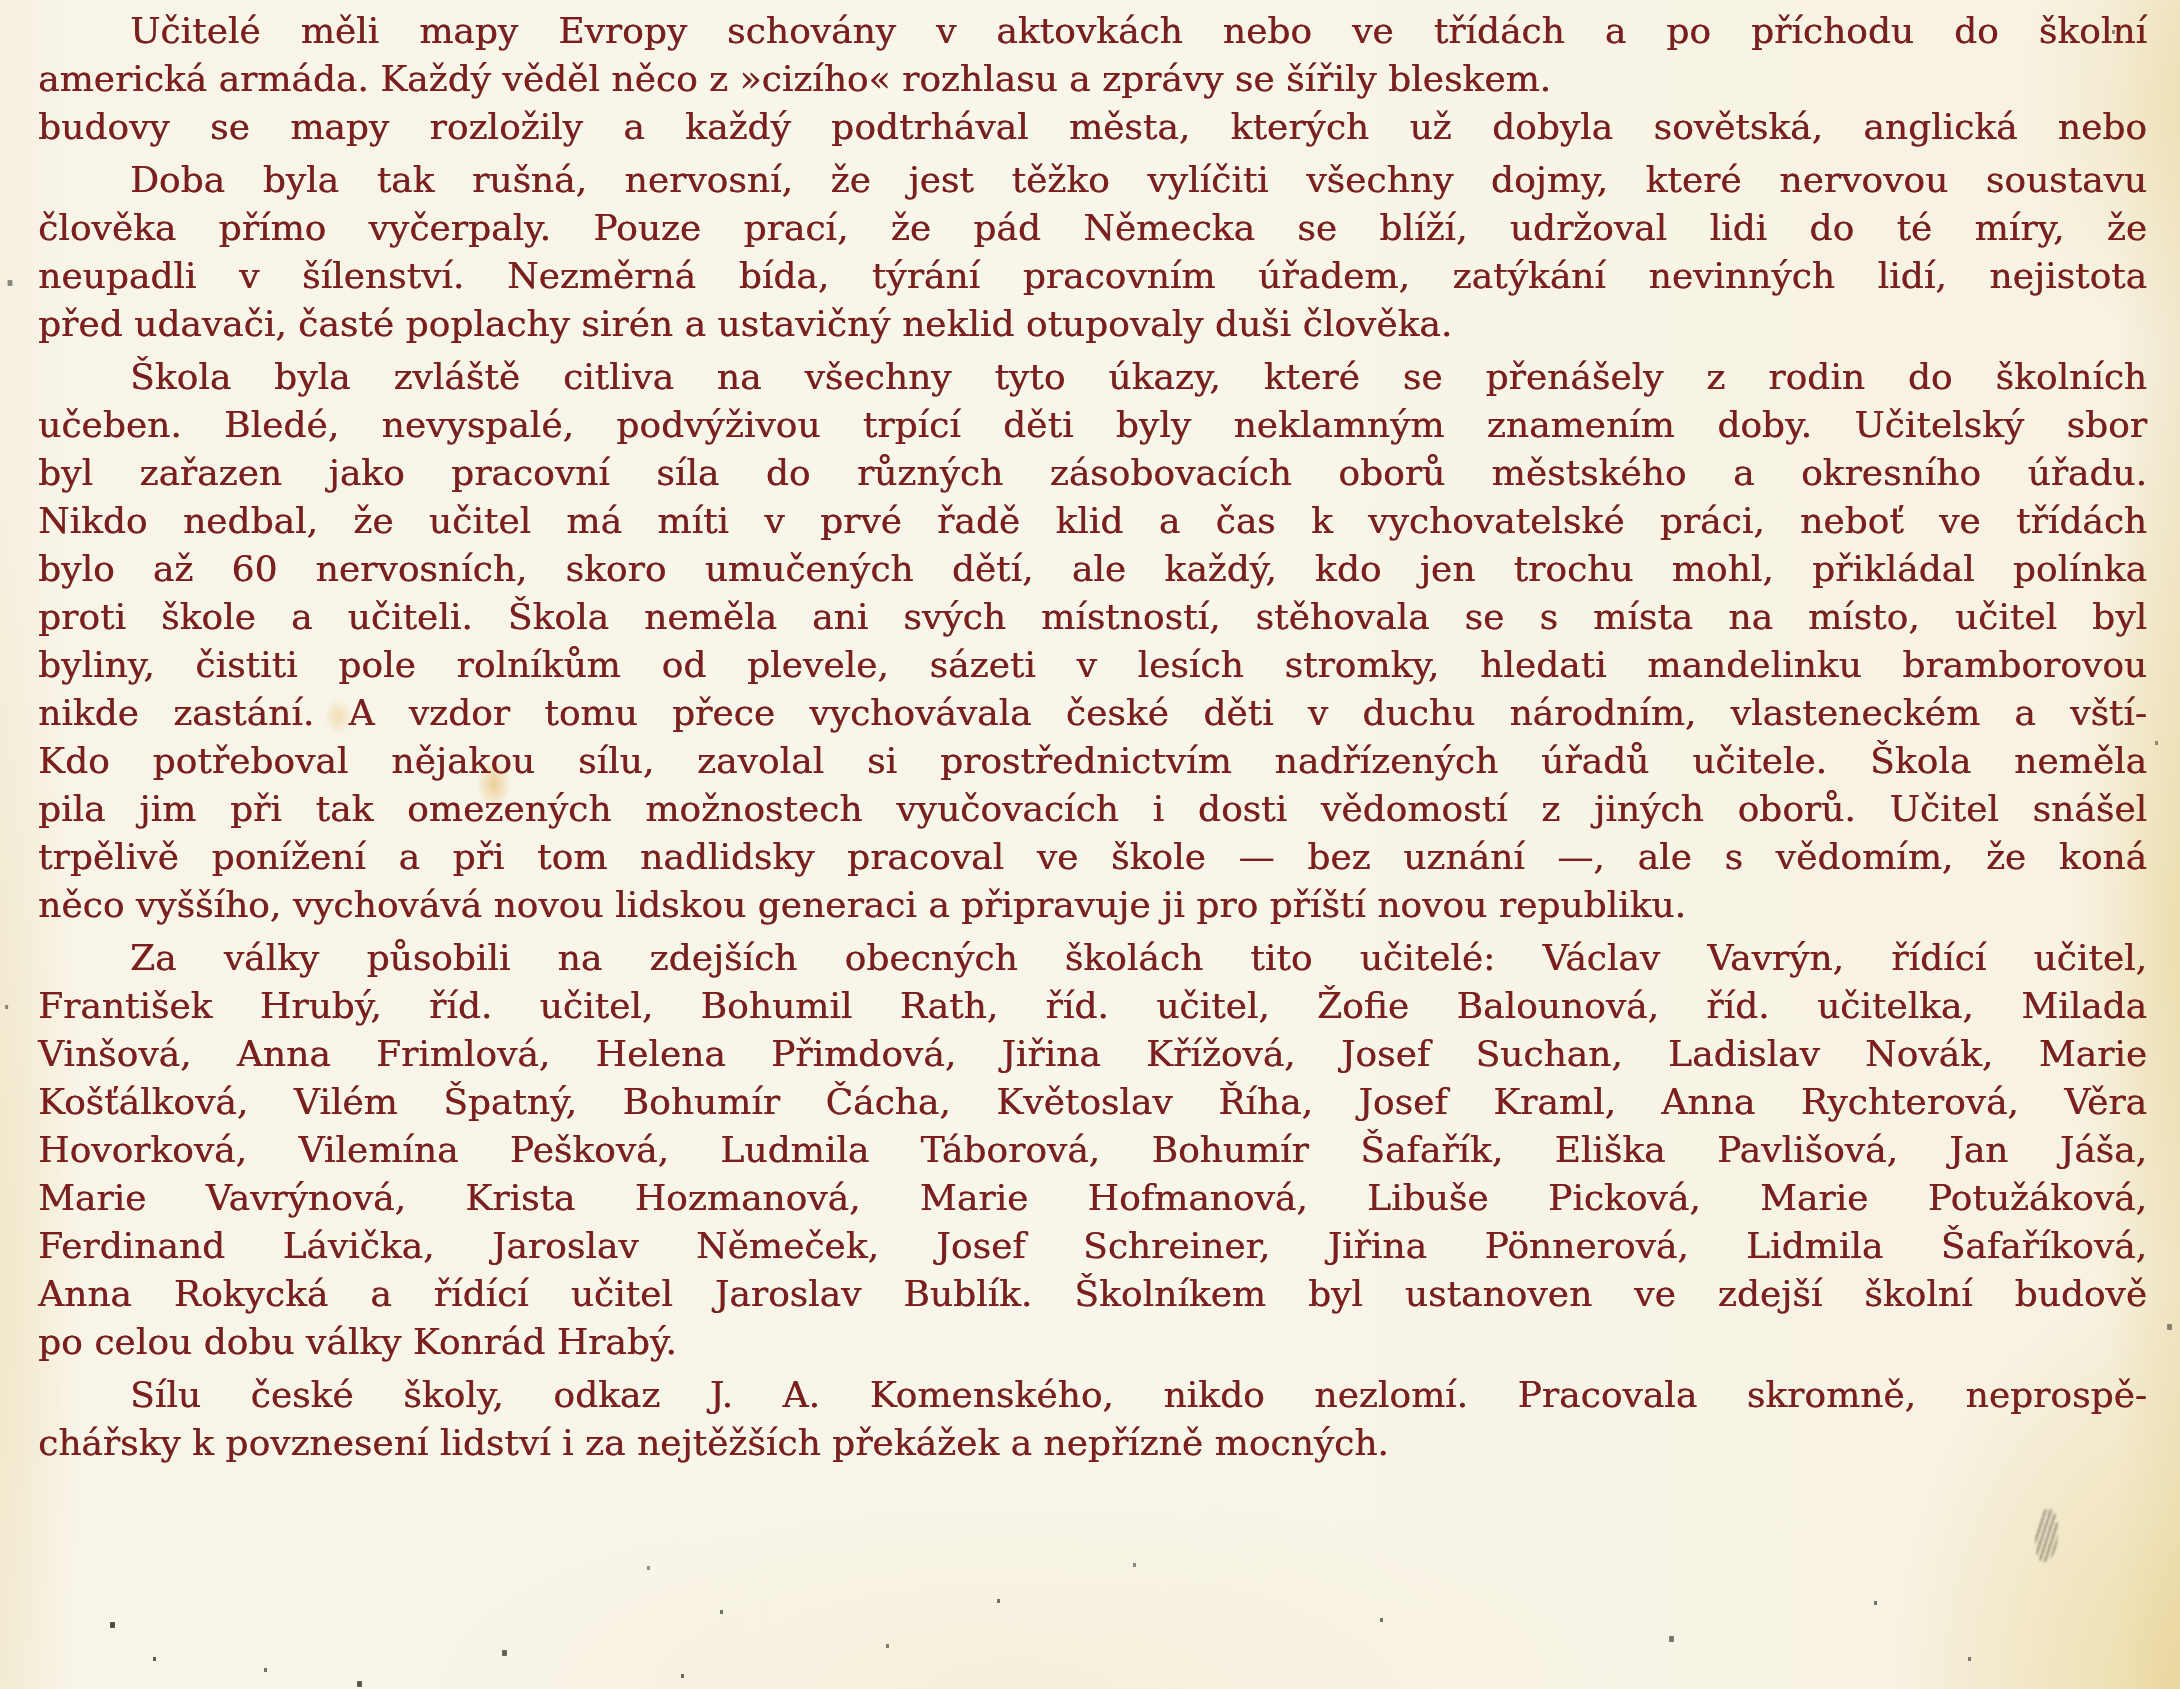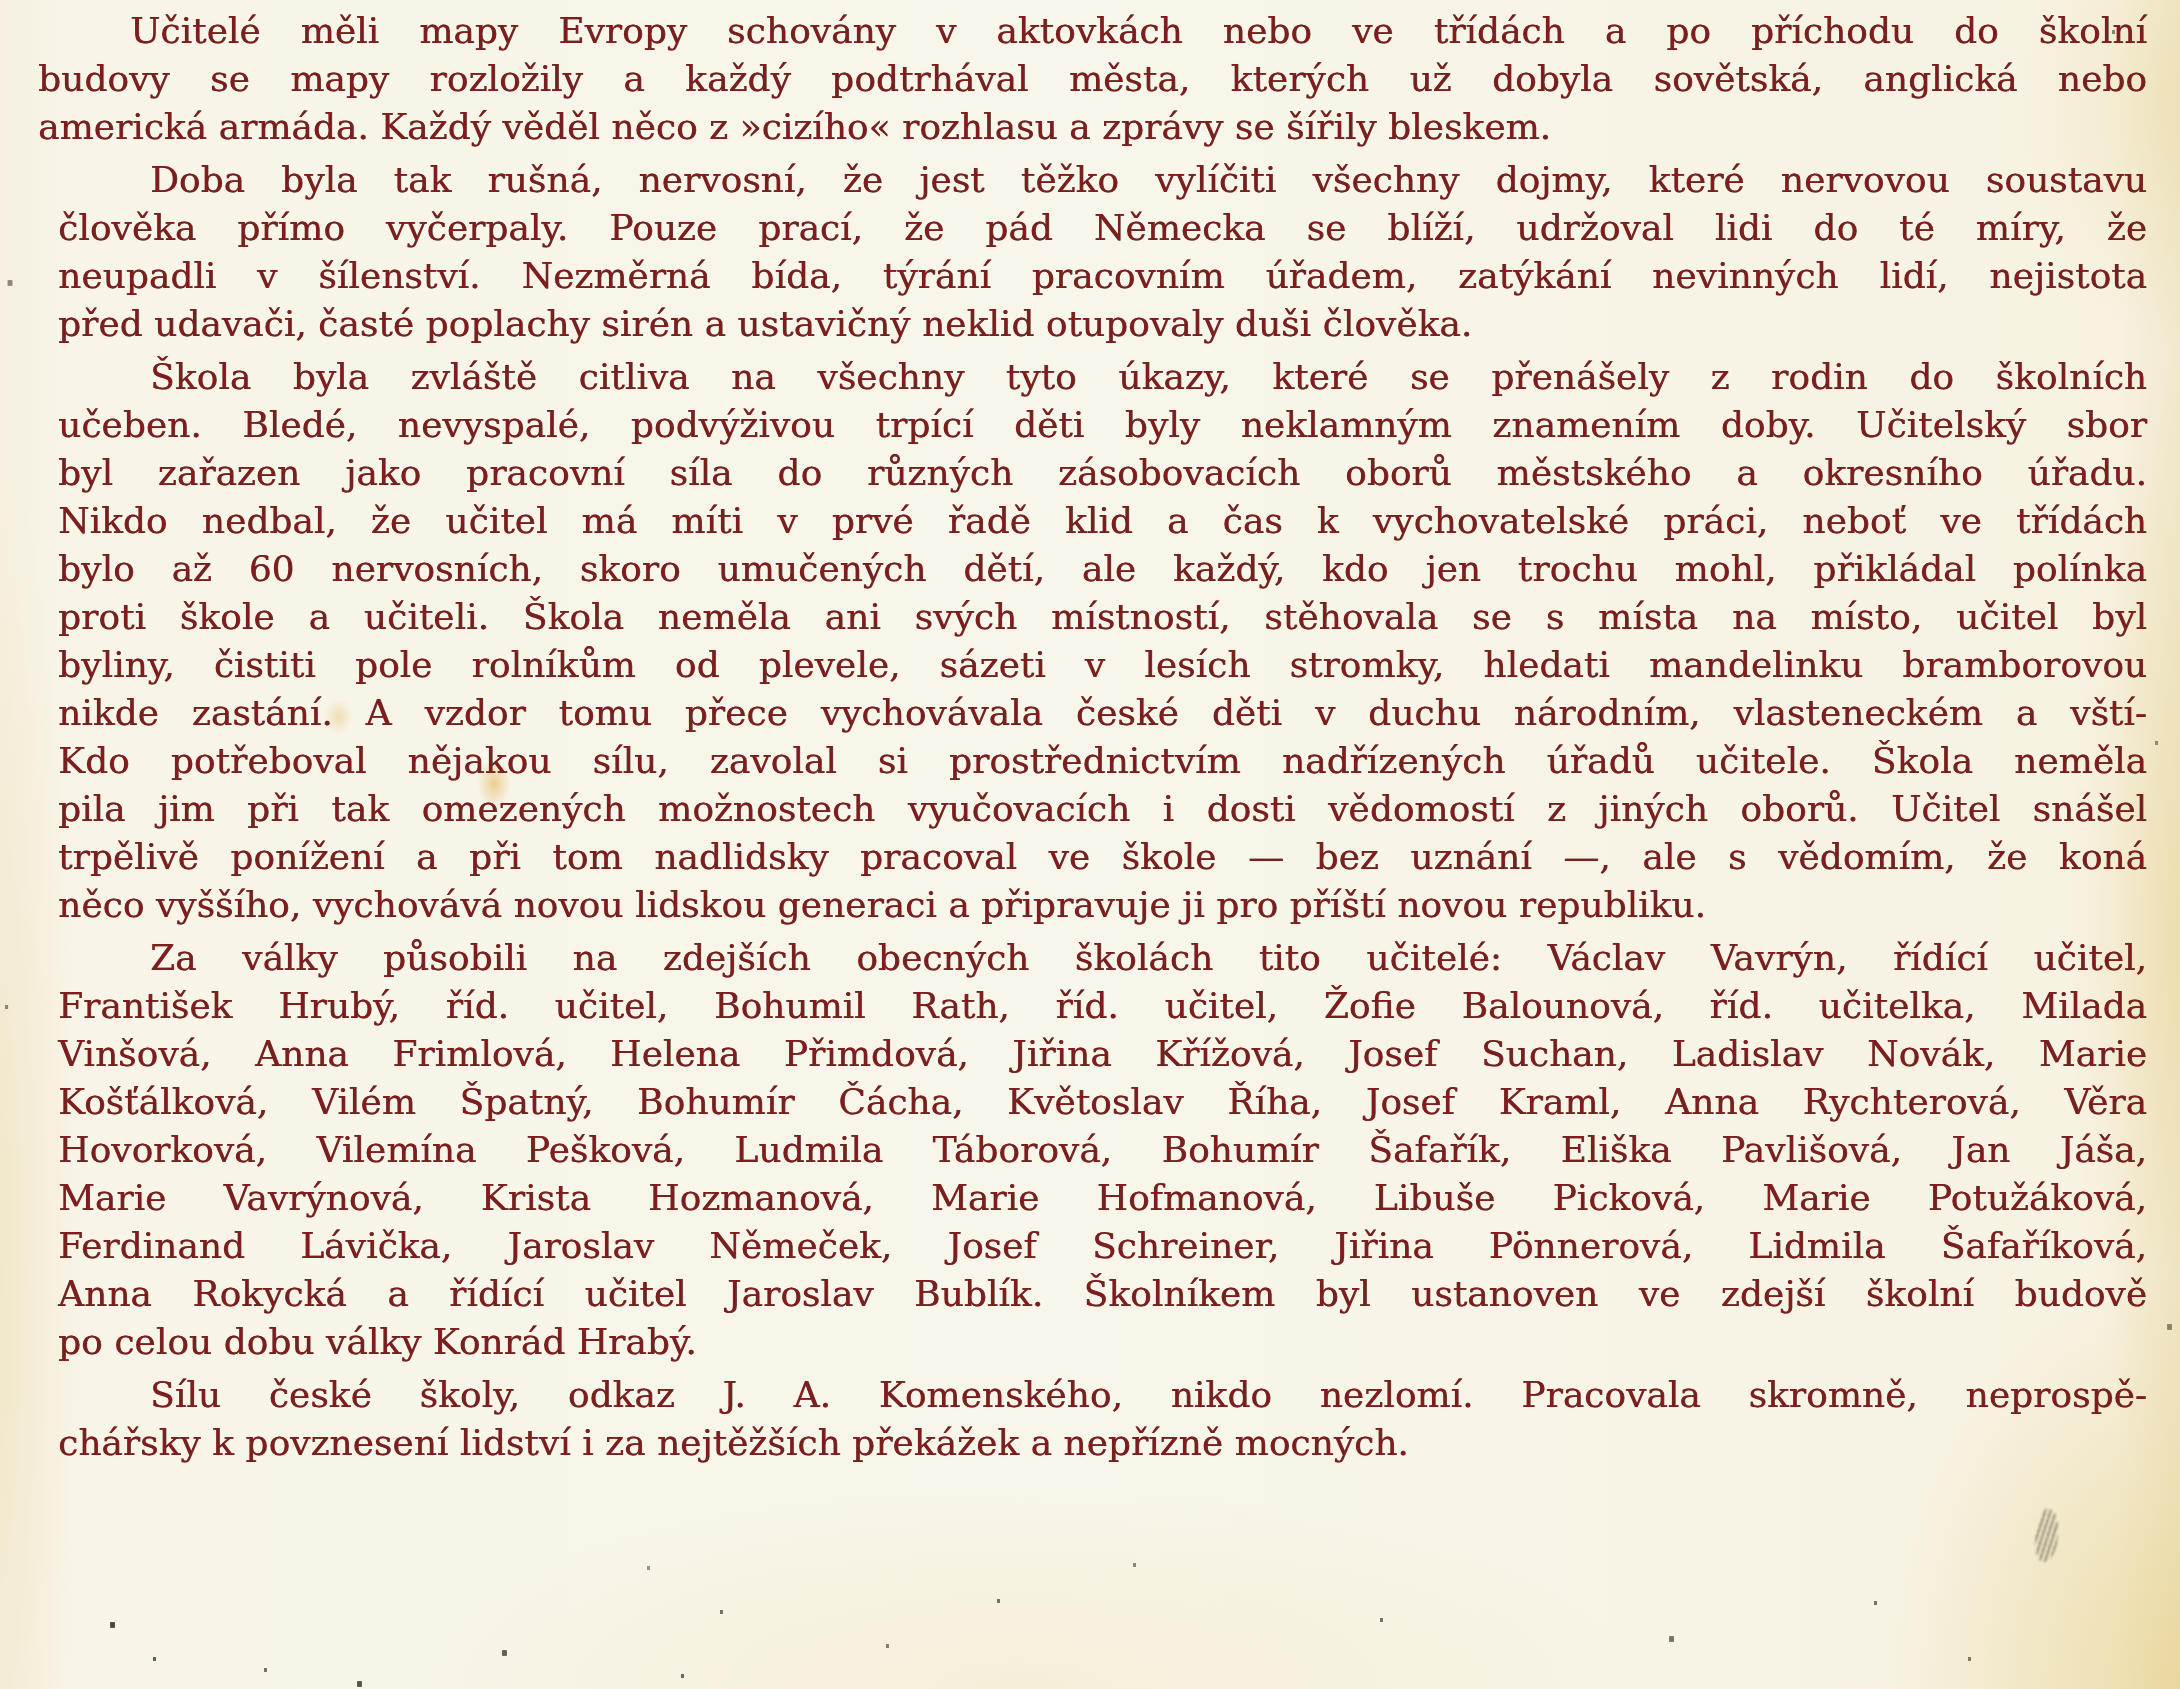--- a/index.html
+++ b/index.html
@@ -83,43 +83,43 @@
     position: absolute;
     left: 38px;
     right: 34px;
     top: 6.8px;
     color: #7f1d1d;
     font-size: 36px;
     line-height: 48px;
     text-shadow: 0.5px 0.3px 0 rgba(33,30,24,0.75);
   }
   .paragraph { margin: 0; }
-  .paragraph + .paragraph { margin-top: 5.1px; margin-left: 20px; }
+  .paragraph + .paragraph { margin-top: 5.1px; }
   .line {
     text-align: justify;
     text-align-last: justify;
     white-space: normal;
   }
   .line.first { padding-left: 92px; }
   .line.last { text-align-last: left; }
 </style>
 </head>
 <body>
 
 <div class="paper-base"></div>
 <div class="stain-spot-1"></div>
 <div class="stain-spot-2"></div>
 <div class="specks"></div>
 <div class="ink-smudge"></div>
 
 <div class="page-text">
     <div class="paragraph">
       <div class="line first">Učitelé měli mapy Evropy schovány v aktovkách nebo ve třídách a po příchodu do školní</div>
+      <div class="line last">americká armáda. Každý věděl něco z »cizího« rozhlasu a zprávy se šířily bleskem.</div>
       <div class="line">budovy se mapy rozložily a každý podtrhával města, kterých už dobyla sovětská, anglická nebo</div>
-      <div class="line last">americká armáda. Každý věděl něco z »cizího« rozhlasu a zprávy se šířily bleskem.</div>
     </div>
     <div class="paragraph">
       <div class="line first">Doba byla tak rušná, nervosní, že jest těžko vylíčiti všechny dojmy, které nervovou soustavu</div>
       <div class="line">člověka přímo vyčerpaly. Pouze prací, že pád Německa se blíží, udržoval lidi do té míry, že</div>
       <div class="line">neupadli v šílenství. Nezměrná bída, týrání pracovním úřadem, zatýkání nevinných lidí, nejistota</div>
       <div class="line last">před udavači, časté poplachy sirén a ustavičný neklid otupovaly duši člověka.</div>
     </div>
     <div class="paragraph">
       <div class="line first">Škola byla zvláště citliva na všechny tyto úkazy, které se přenášely z rodin do školních</div>
       <div class="line">učeben. Bledé, nevyspalé, podvýživou trpící děti byly neklamným znamením doby. Učitelský sbor</div>

